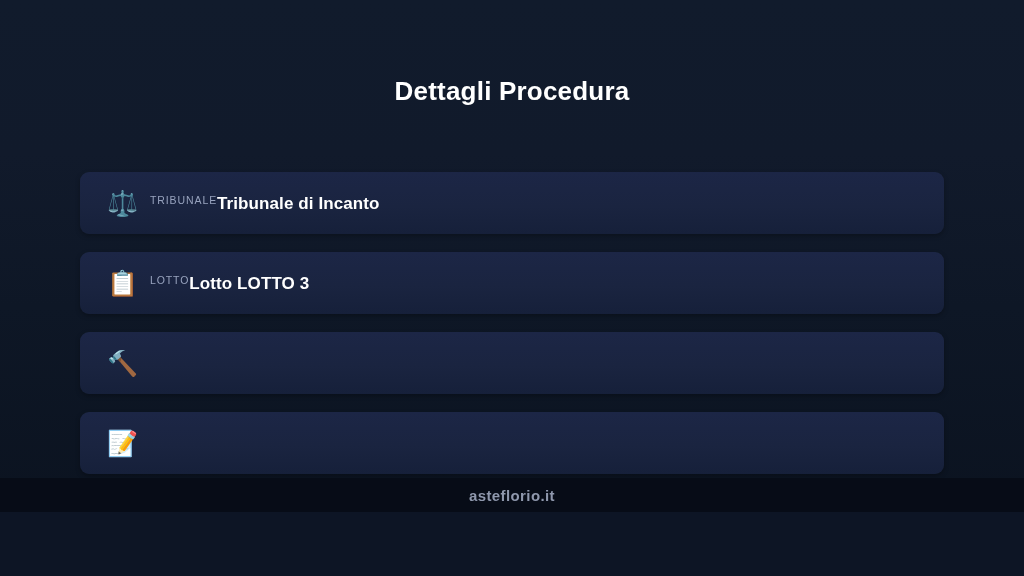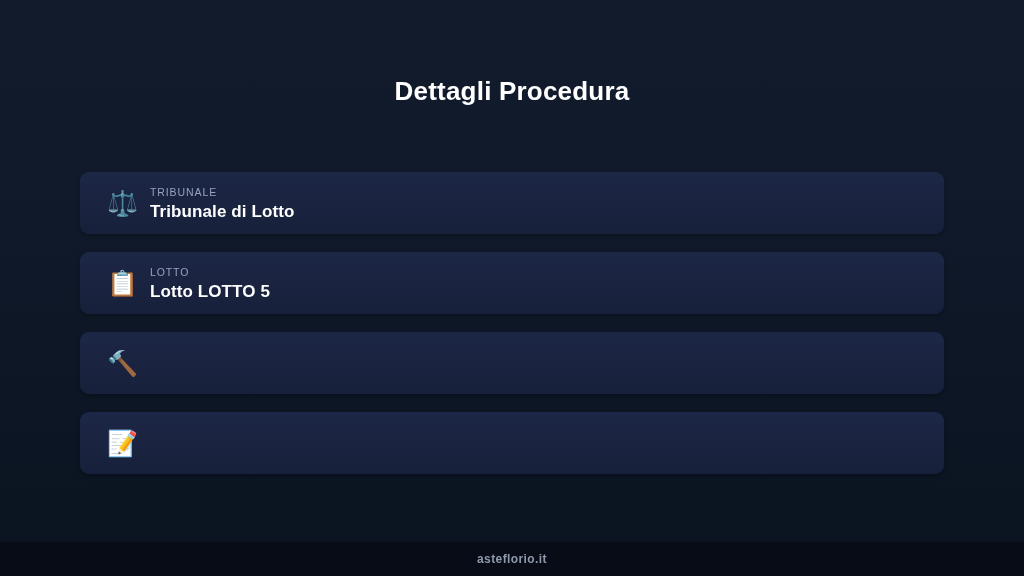--- a/index.html
+++ b/index.html
@@ -11,21 +11,21 @@
     height: 576px;
     overflow: hidden;
     background: #0d1525;
     font-family: "Liberation Sans", sans-serif;
     -webkit-font-smoothing: antialiased;
   }
 
   #page {
     position: relative;
     width: 1024px;
-    height: 576px;
+    height: 512px;
     background: linear-gradient(180deg, #111b2c 0%, #111a2b 30%, #0e1726 60%, #0b1320 100%);
     box-sizing: border-box;
     overflow: hidden;
     text-decoration: underline;
   }
 
   
   .title-wrap {
     position: absolute;
     top: 58px;
@@ -69,21 +69,21 @@
     height: 34px;
     font-size: 25px;
     line-height: 34px;
     text-align: center;
     margin-right: 10px;
     user-select: none;
   }
 
   .card-text {
     display: flex;
-    flex-direction: column;
+    flex-direction: row;
     justify-content: flex-end;
   }
   .card-label {
     font-size: 10.5px;
     letter-spacing: 0.9px;
     color: #98a3be;
     text-transform: uppercase;
     line-height: 14px;
     margin-bottom: 2px;
   }
@@ -101,21 +101,21 @@
     left: 0;
     bottom: 0;
     width: 1024px;
     height: 34px;
     background: #070c17;
     display: flex;
     align-items: center;
     justify-content: center;
   }
   .footer-text {
-    font-size: 12px;
+    font-size: 15px;
     color: #8f98ad;
     letter-spacing: 0.4px;
     font-weight: bold;
     text-align: center;
   }
 </style>
 </head>
 <body>
 
 <div id="page">
@@ -123,29 +123,29 @@
   <div class="title-wrap">
     <h1 class="page-title">Dettagli Procedura</h1>
   </div>
 
   <div class="cards">
 
     <div class="card">
       <span class="card-icon">⚖️</span>
       <span class="card-text">
         <span class="card-label">TRIBUNALE</span>
-        <span class="card-value">Tribunale di Lotto</span>
+        <span class="card-value">Tribunale di Incanto</span>
       </span>
     </div>
 
     <div class="card">
       <span class="card-icon">📋</span>
       <span class="card-text">
         <span class="card-label">LOTTO</span>
-        <span class="card-value">Lotto LOTTO 5</span>
+        <span class="card-value">Lotto LOTTO 3</span>
       </span>
     </div>
 
     <div class="card">
       <span class="card-icon">🔨</span>
     </div>
 
     <div class="card">
       <span class="card-icon">📝</span>
     </div>

